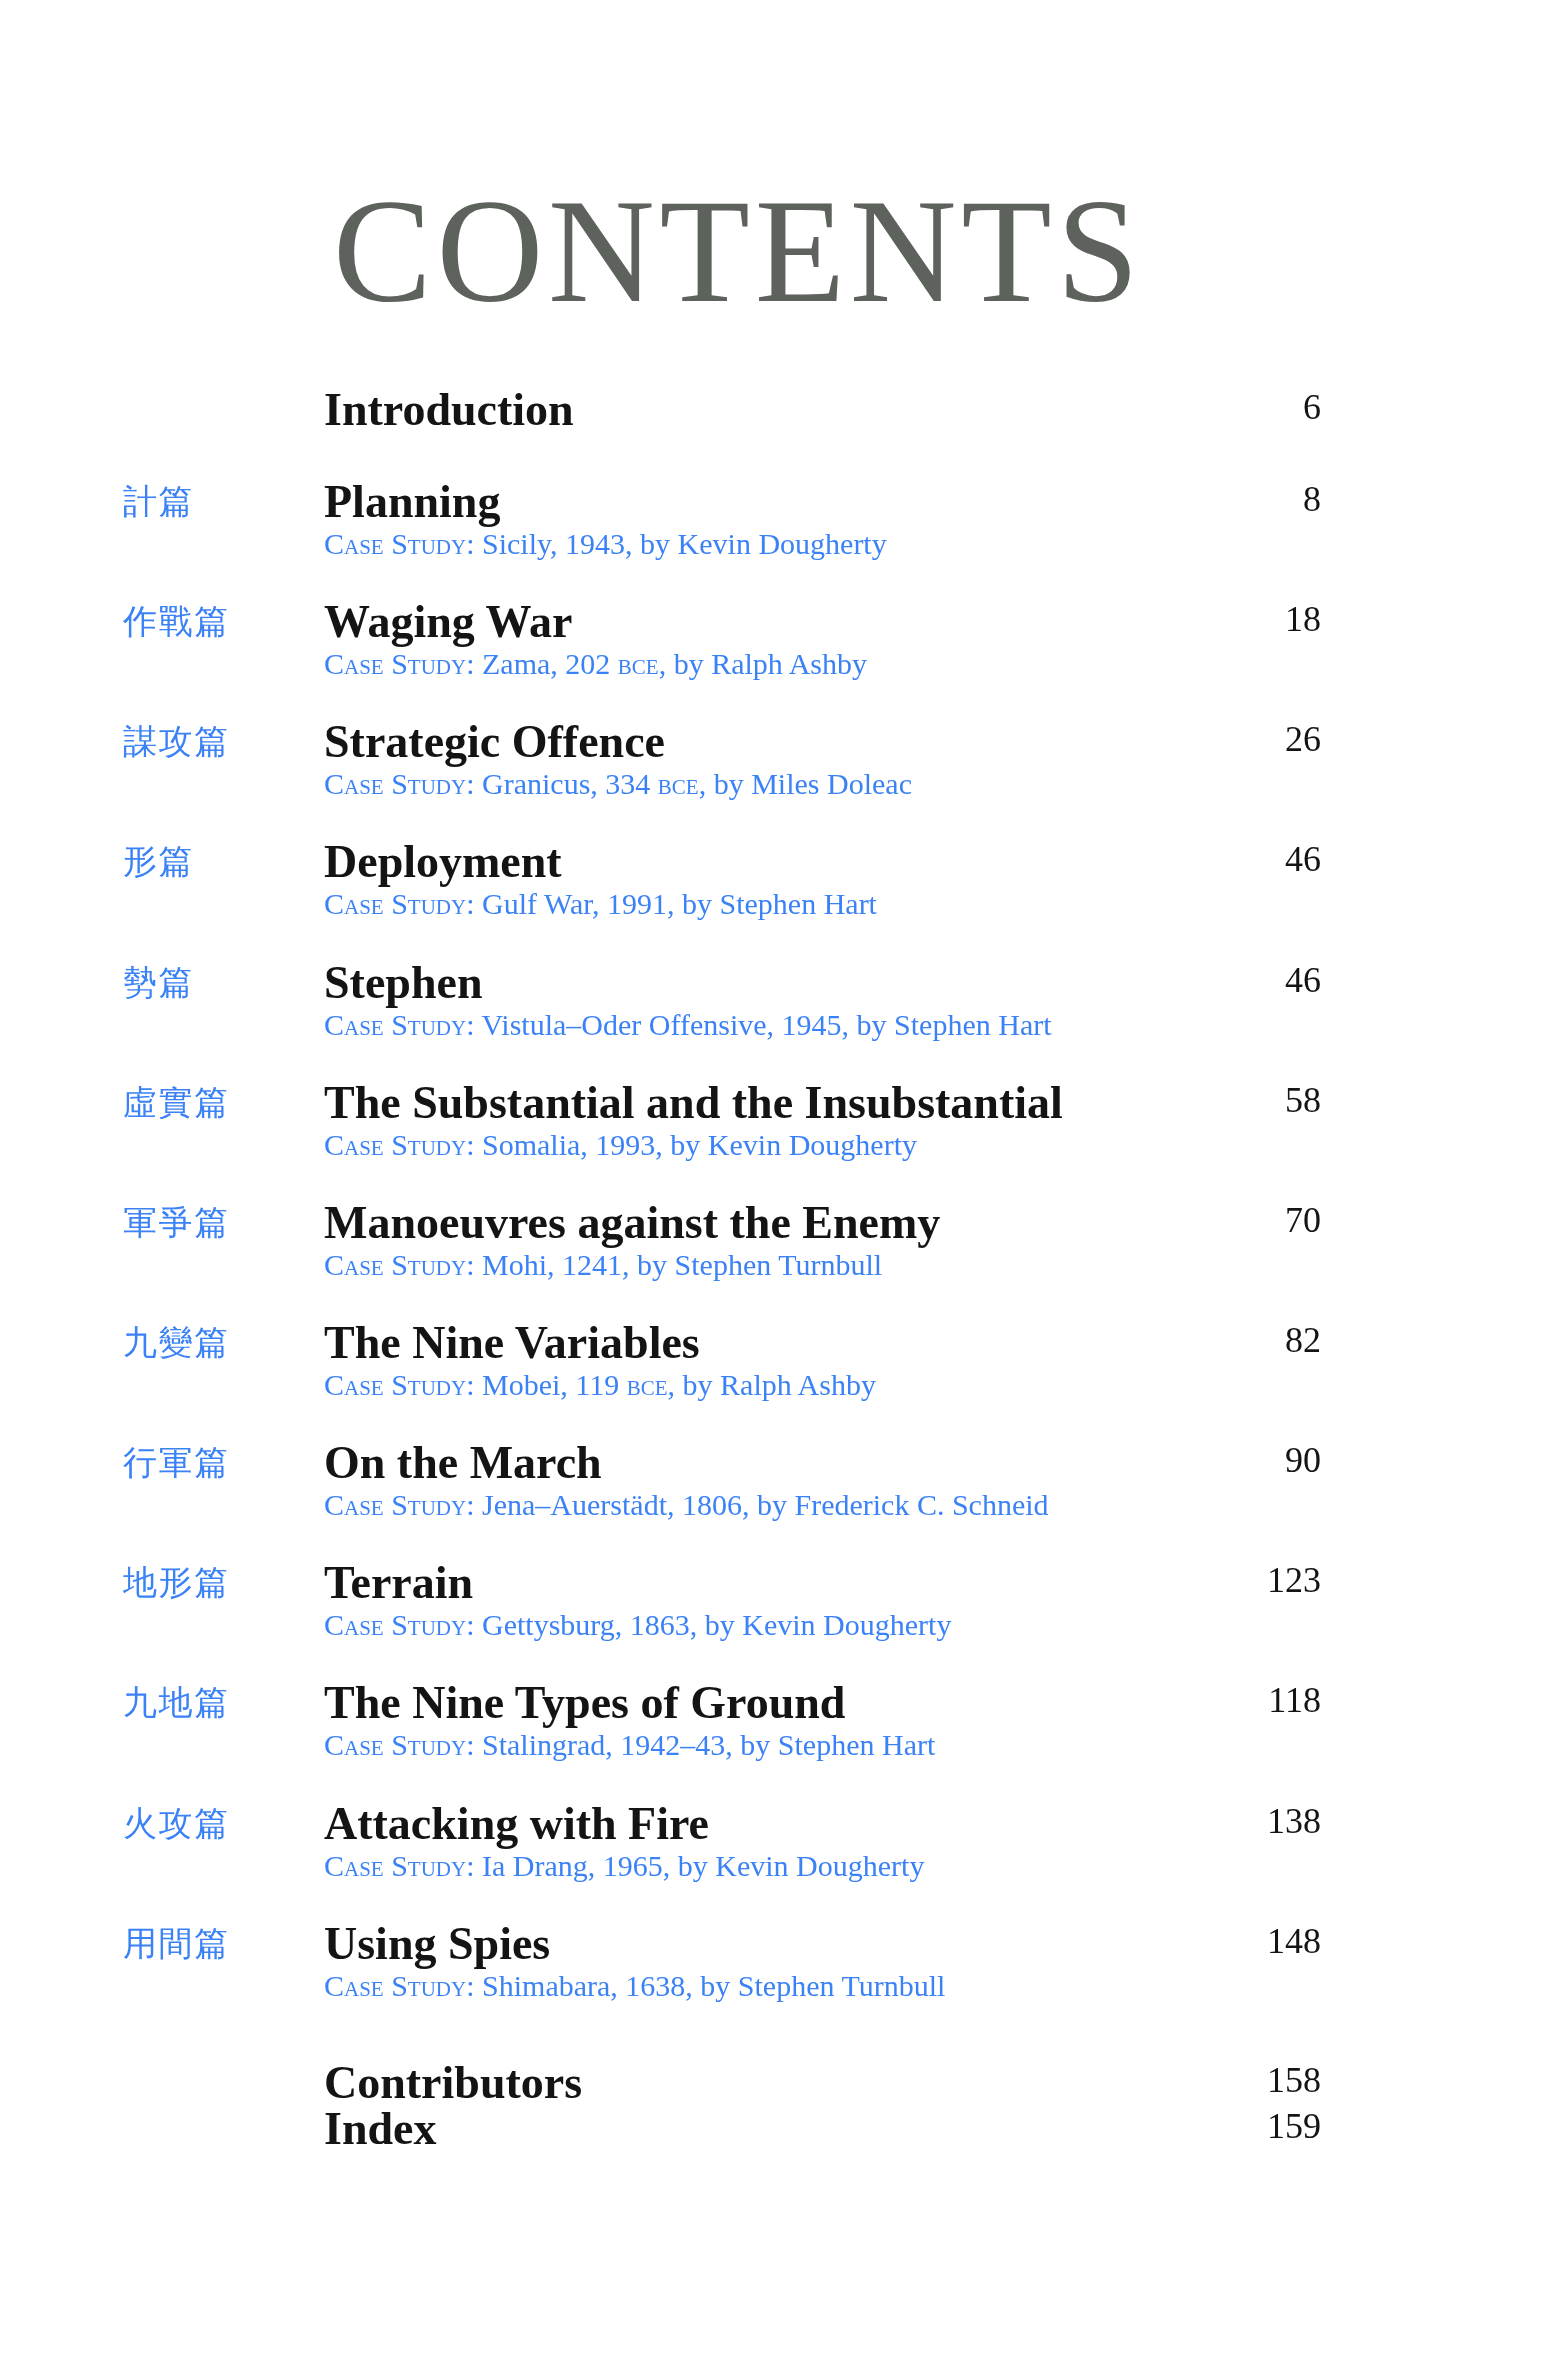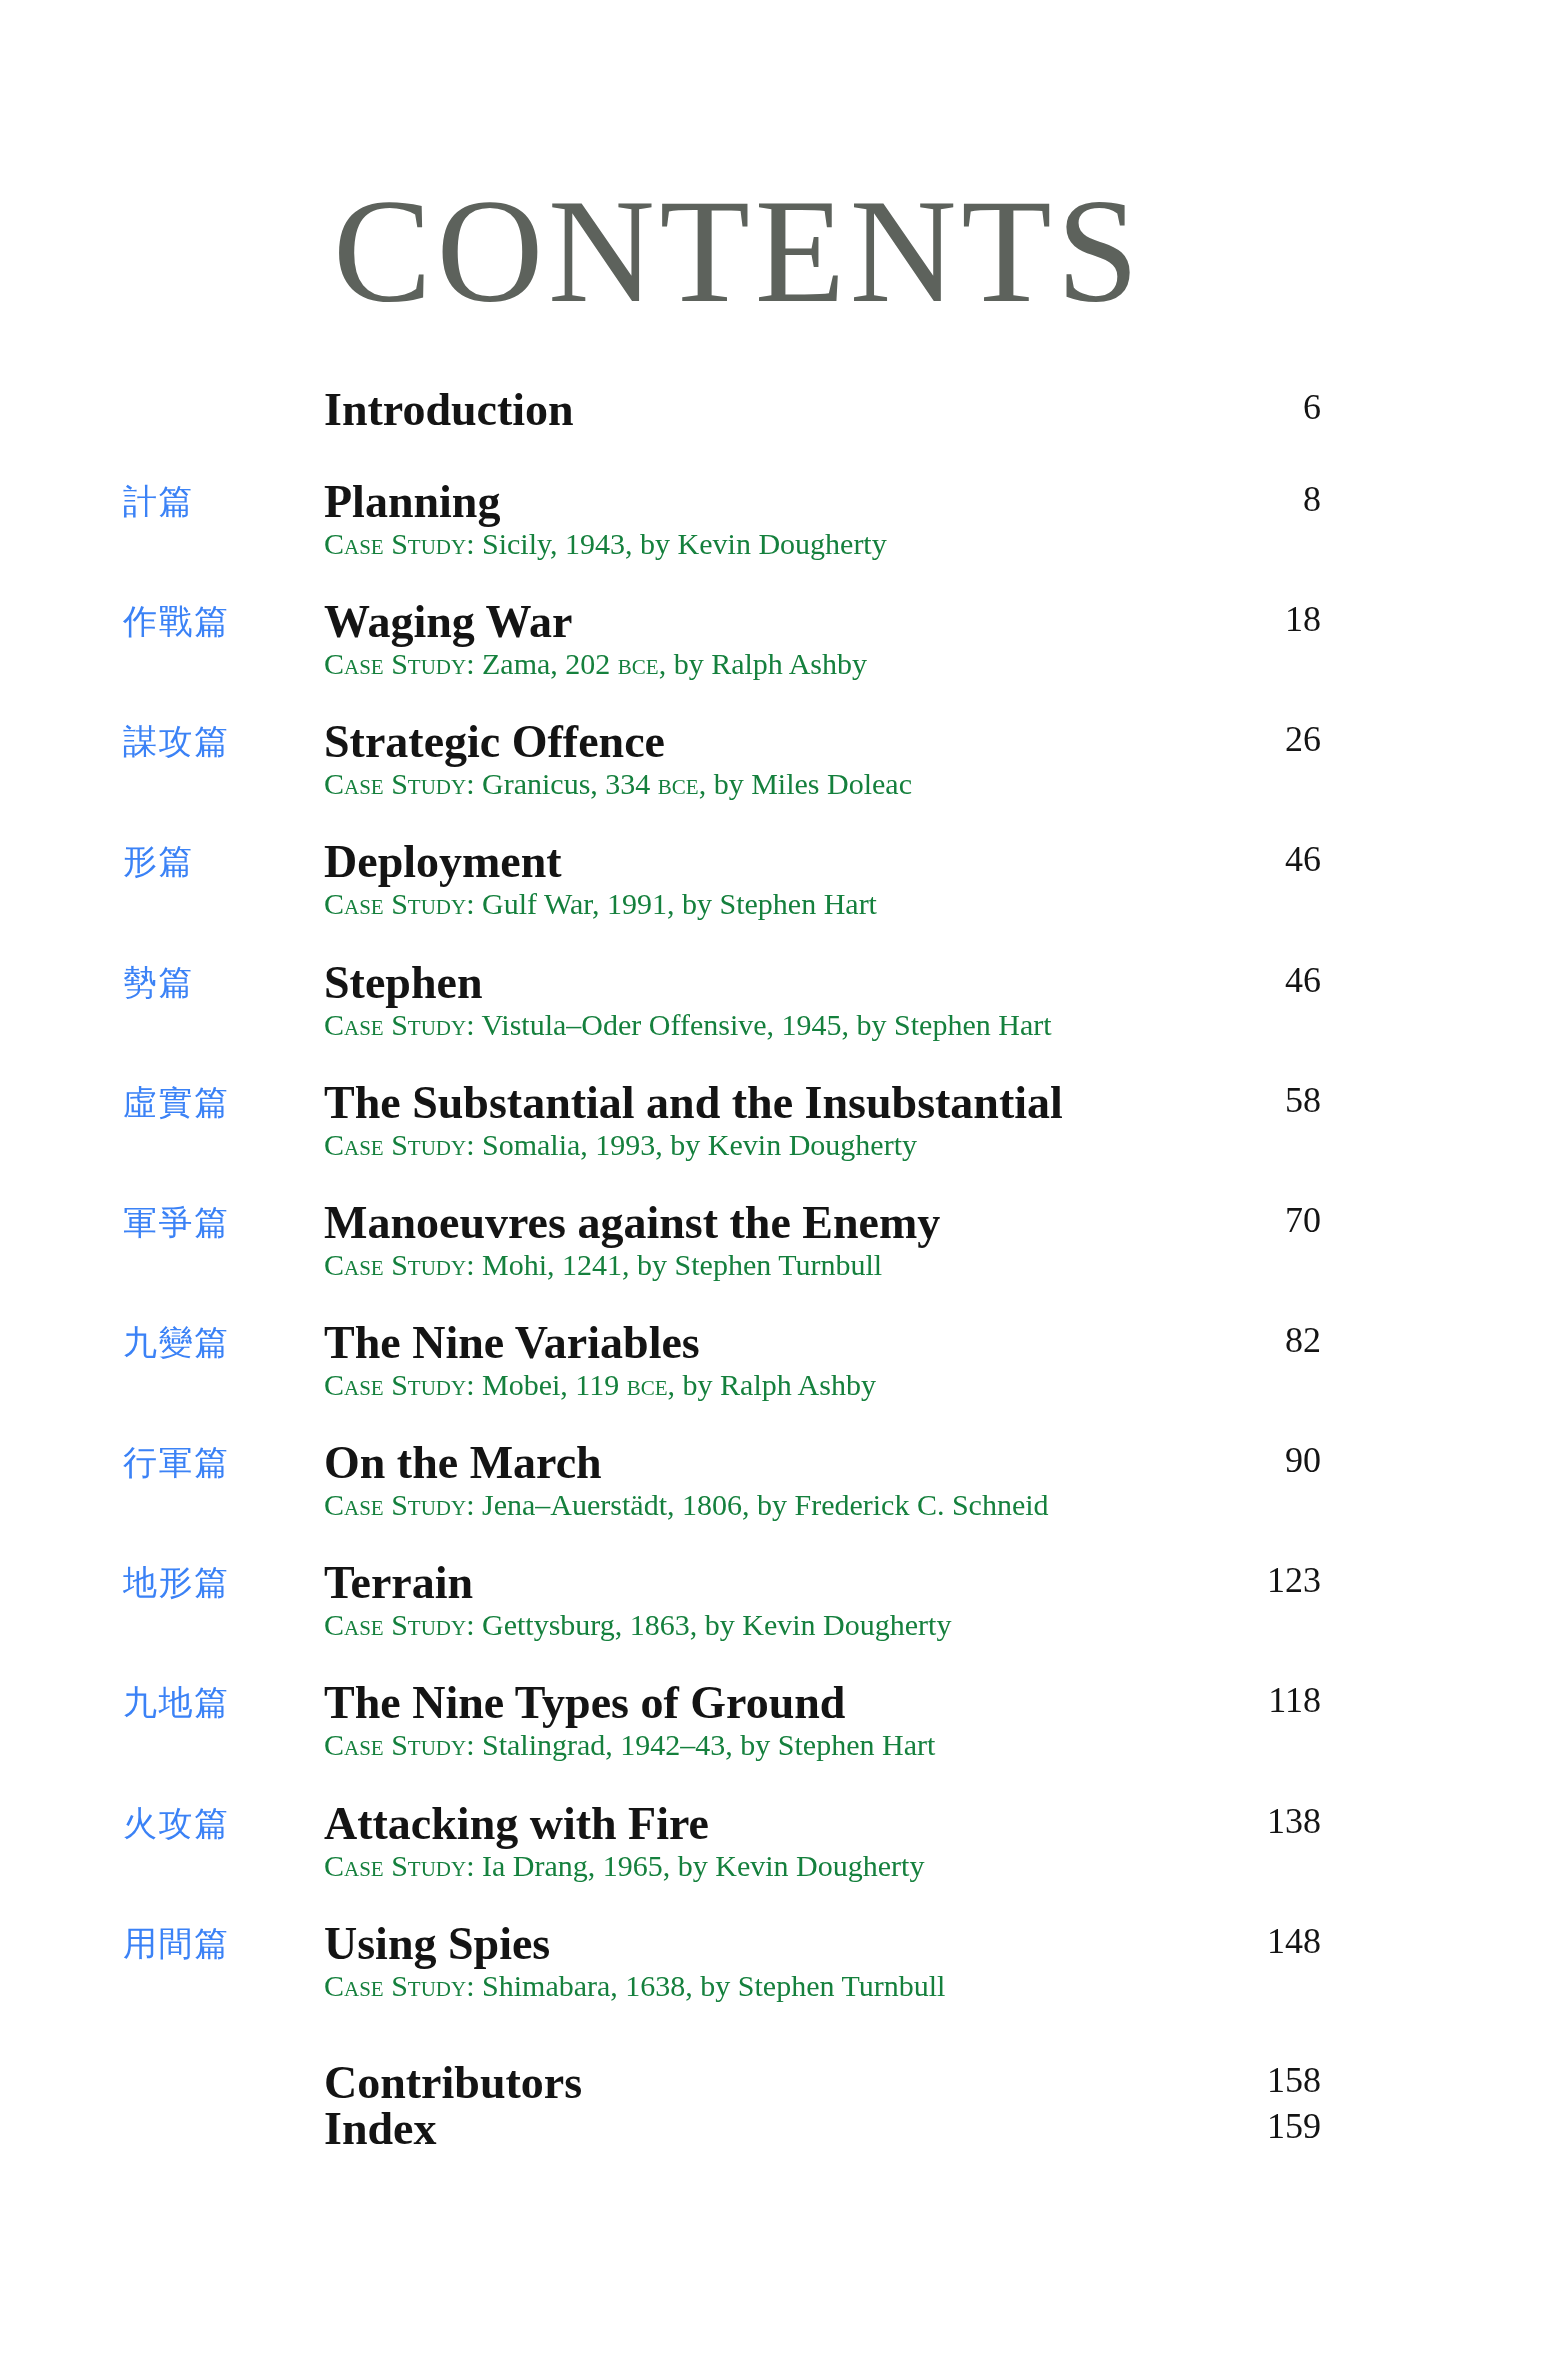--- a/index.html
+++ b/index.html
@@ -5,21 +5,21 @@
   html, body { margin: 0; padding: 0; background: #ffffff; }
   body { width: 1567px; height: 2354px; position: relative; overflow: hidden;
          font-family: "Liberation Serif", "DejaVu Serif", serif; color: #141414; }
   .page-title { position: absolute; left: 324px; top: 168px; font-size: 148px; letter-spacing: 4.7px;
                 color: #5d625c; font-weight: normal; line-height: 1; margin: 9px; }
   .row { position: absolute; left: 0; width: 1567px; }
   .cjk { position: absolute; left: 123px; font-family: "DejaVu Sans", sans-serif; font-size: 34px;
          color: #3b82f6; letter-spacing: 1.6px; line-height: 1; top: 4.7px; }
   .ch-title { position: absolute; left: 324px; font-size: 46px; font-weight: bold; line-height: 1; top: 0; white-space: nowrap; }
   .ch-page { position: absolute; right: 246px; font-size: 36px; line-height: 1; top: 1.6px; text-align: right; }
-  .case { position: absolute; left: 324px; top: 50px; font-size: 30px; line-height: 1; white-space: nowrap; color: #15803d; }
+  .case { position: absolute; left: 324px; top: 50px; font-size: 30px; line-height: 1; white-space: nowrap; color: #3b82f6; }
   .sc { font-variant: small-caps; }
   .bce { font-variant: small-caps; text-transform: lowercase; }
 </style>
 </head>
 <body>
 
 <h1 class="page-title">CONTENTS</h1>
 
 <div class="row" style="top:387px">
   <span class="ch-title">Introduction</span>

